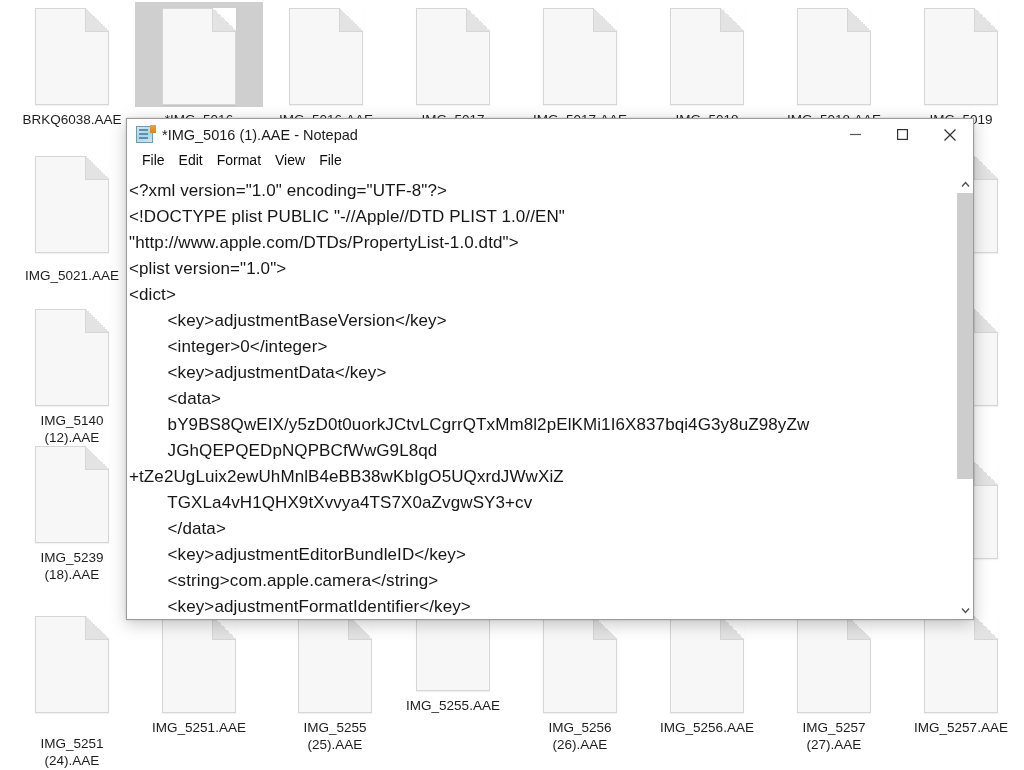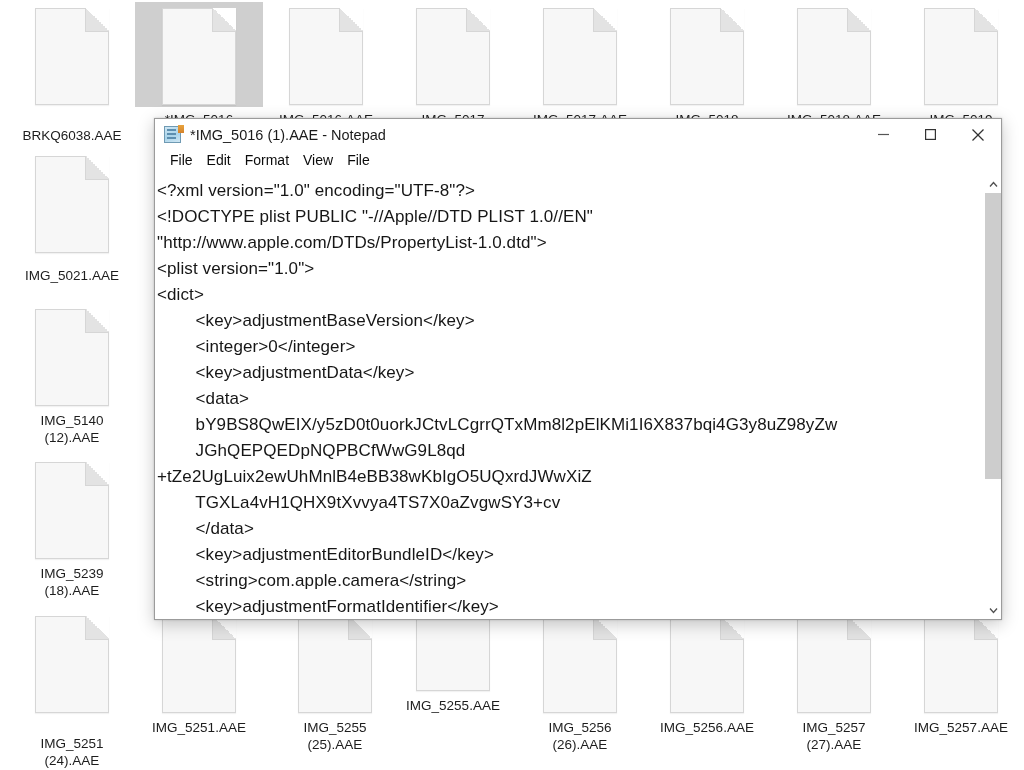--- a/index.html
+++ b/index.html
@@ -59,21 +59,20 @@
   
   #notepad {
     position: absolute;
     left: 126px; top: 118px;
     width: 848px; height: 502px;
     background: #ffffff;
     border: 1px solid #9b9b9b;
     box-shadow: 0 4px 16px rgba(0,0,0,0.22), 0 0 2px rgba(0,0,0,0.18);
     display: flex;
     flex-direction: column;
-    margin-left: 28px;
   }
   .titlebar {
     height: 31px;
     display: flex;
     align-items: center;
     background: #ffffff;
     flex: 0 0 auto;
   }
   .np-icon {
     width: 17px; height: 17px;
@@ -177,21 +176,21 @@
     height: 70%;
     background: #cdcdcd;
   }
 </style>
 </head>
 <body>
 
 <div id="desktop">
 
   <div id="icon-layer">
-      <div class="icon-cell" style="left: 8px; top: 2px; gap: 16px;">
+      <div class="icon-cell" style="left: 8px; top: 2px;">
         <div class="icon-hit">
           <div class="file-glyph"></div>
         </div>
         <div class="icon-label">BRKQ6038.AAE</div>
       </div>
       <div class="icon-cell selected" style="left: 135px; top: 2px;">
         <div class="icon-hit">
           <div class="file-glyph"></div>
         </div>
         <div class="icon-label">*IMG_5016</div>
@@ -250,21 +249,21 @@
         </div>
         <div class="icon-label">IMG_5140
 (12).AAE</div>
       </div>
       <div class="icon-cell" style="left: 897px; top: 303px;">
         <div class="icon-hit">
           <div class="file-glyph"></div>
         </div>
         <div class="icon-label">AAE</div>
       </div>
-      <div class="icon-cell" style="left: 8px; top: 456px;">
+      <div class="icon-cell" style="left: 8px; top: 440px;">
         <div class="icon-hit">
           <div class="file-glyph"></div>
         </div>
         <div class="icon-label">IMG_5239
 (18).AAE</div>
       </div>
       <div class="icon-cell" style="left: 897px; top: 456px;">
         <div class="icon-hit">
           <div class="file-glyph"></div>
         </div>

